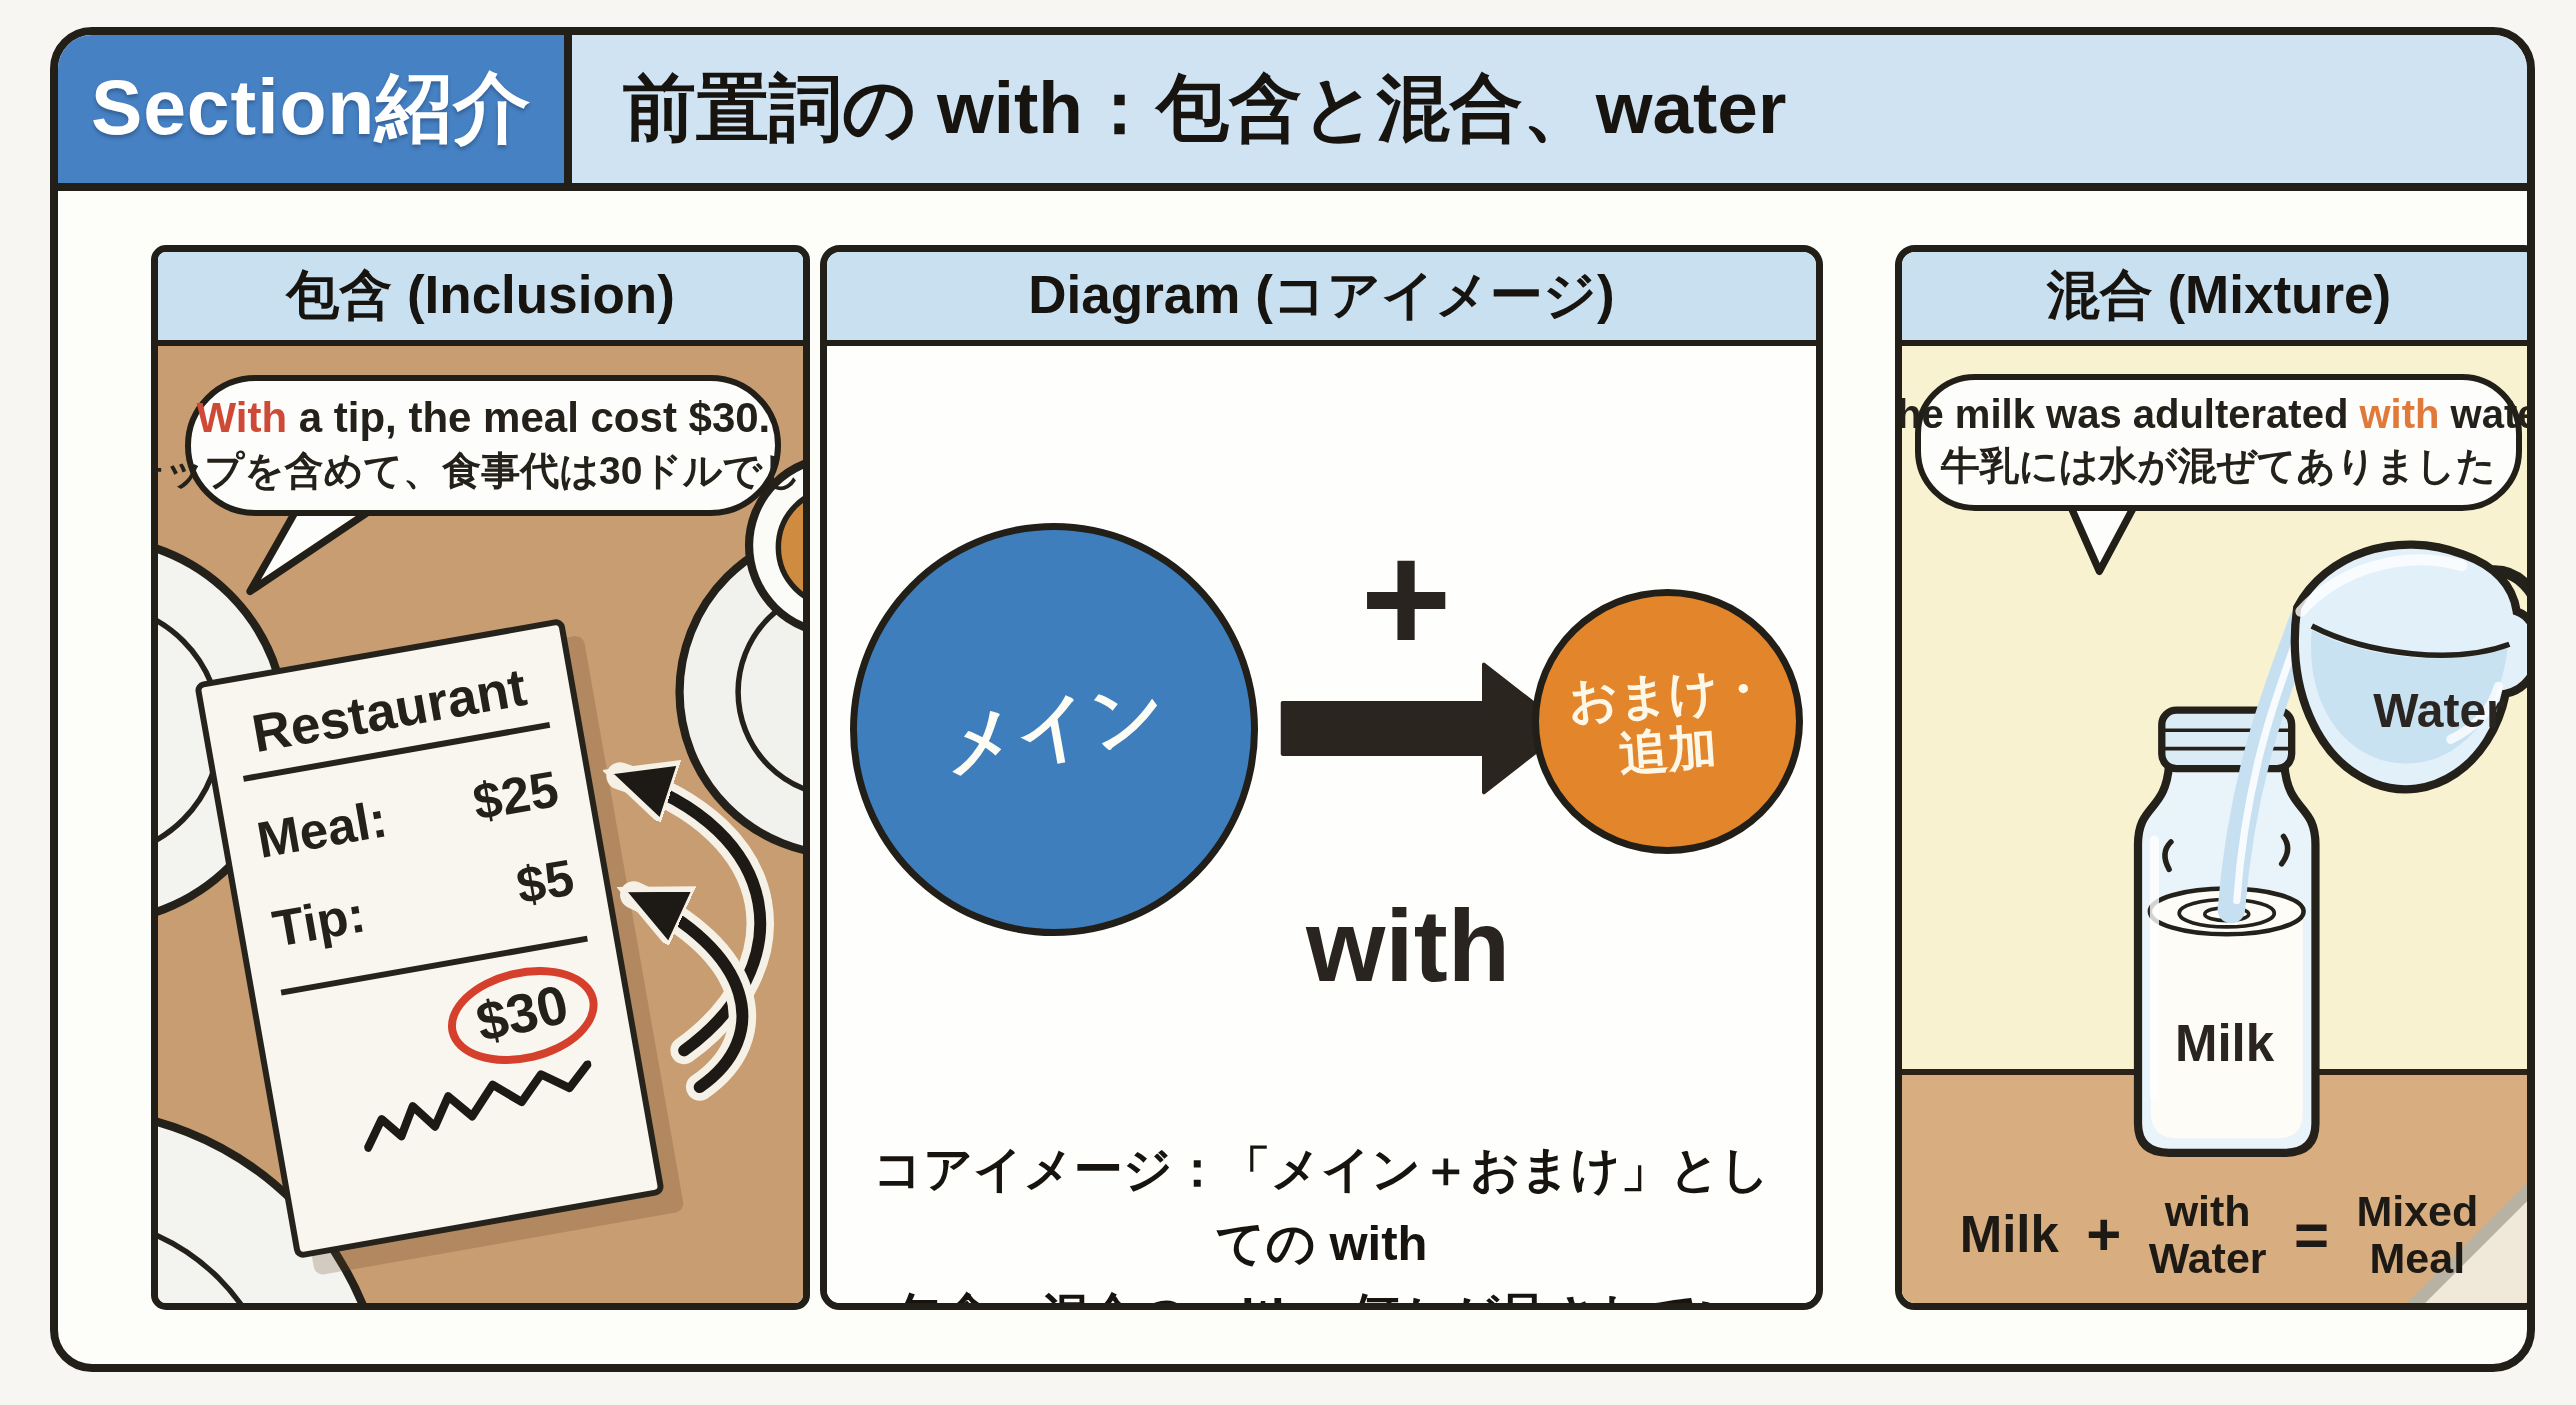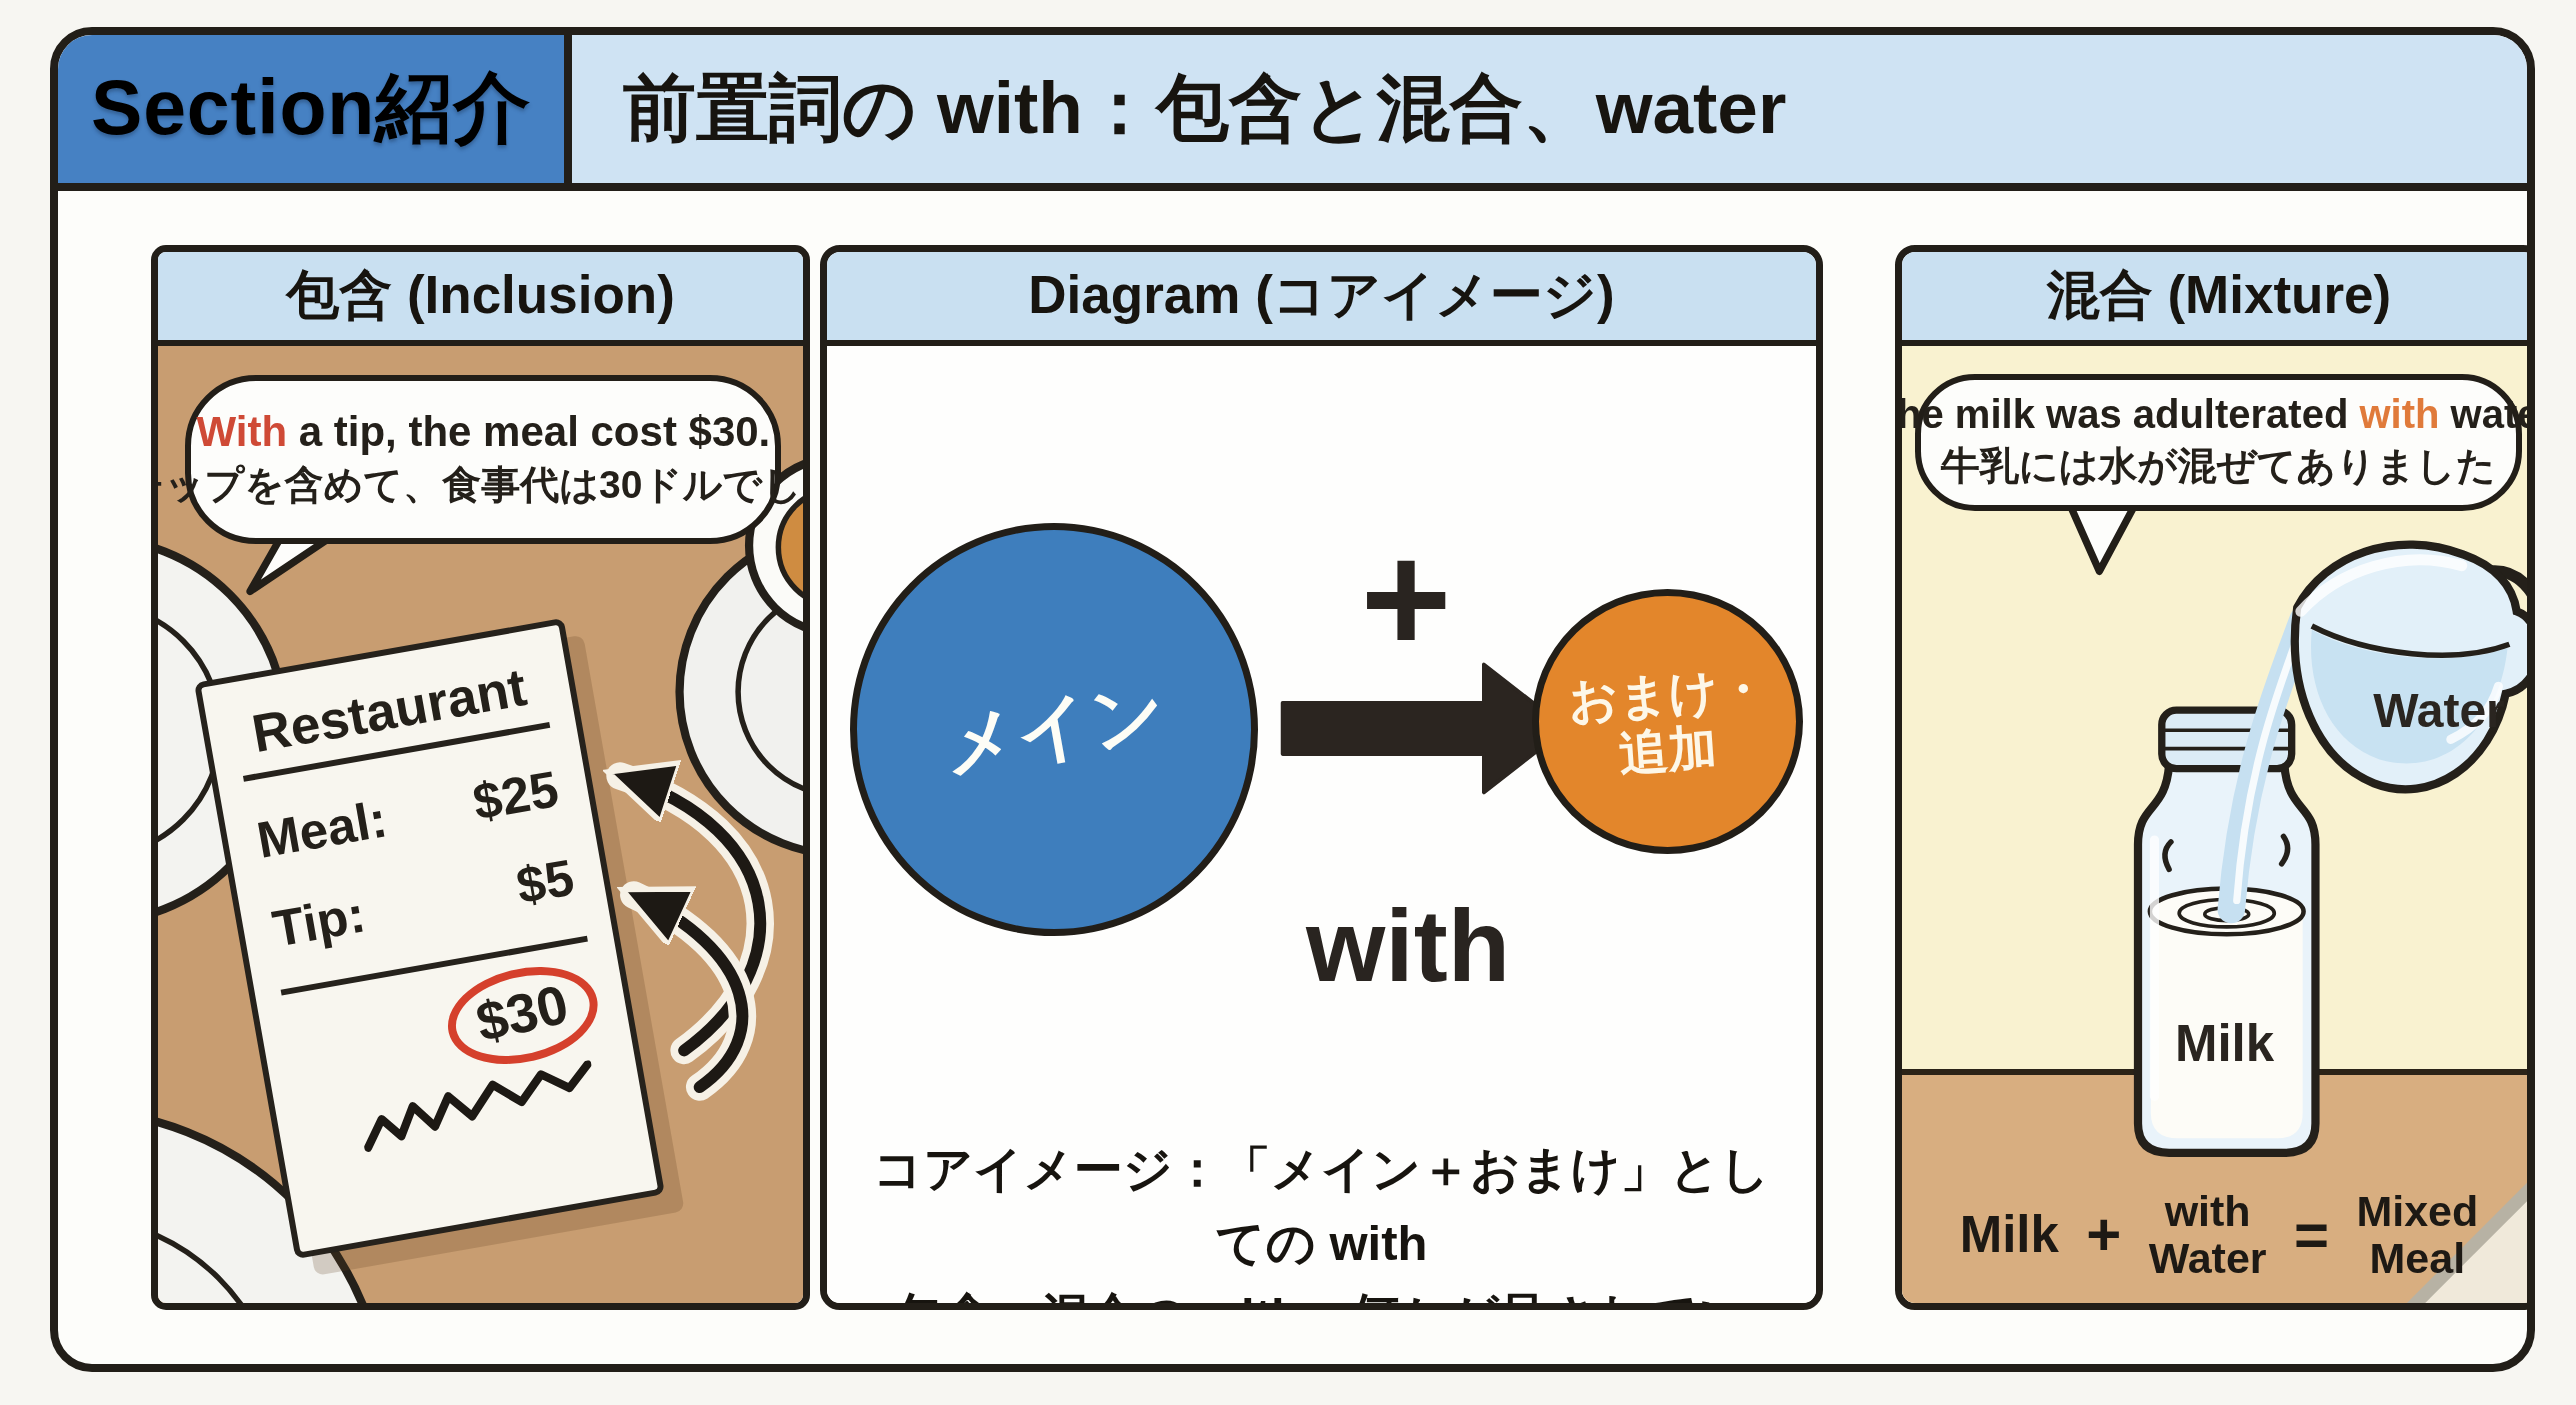--- a/index.html
+++ b/index.html
@@ -8,21 +8,21 @@
 
   
   #frame { position: absolute; left: 50px; top: 27.4px; width: 2485px; height: 1345px;
     background: #fdfdfa; border: 8.2px solid #221e18; border-radius: 42px; overflow: hidden; }
 
   
   #header { position: absolute; left: 0; top: 0; width: 100%; height: 156px;
     display: flex; border-bottom: 8.2px solid #221e18; }
   #section-box { width: 514px; height: 100%; background: #4681c3; border-right: 8.2px solid #221e18;
     display: flex; align-items: center; justify-content: center; }
-  #section-box .lbl { color: #000000; font-size: 77px; font-weight: 800; letter-spacing: 0.9px;
+  #section-box .lbl { color: #ffffff; font-size: 77px; font-weight: 800; letter-spacing: 0.9px;
     text-shadow: 0 2.7px 3.7px rgba(20,40,70,.35); }
   #title-box { flex: 1; background: #cfe3f3; display: flex; align-items: center; padding-left: 51px; }
   #title-box .ttl { font-size: 73px; font-weight: 800; color: #17140f; }
 
   
   .panel { position: absolute; top: 210px; height: 1065px; border: 7.3px solid #221e18;
     border-radius: 20px; background: #ffffff; overflow: hidden; }
   #panel-inclusion { left: 93px;  width: 659px; border-radius: 15px; }
   #panel-diagram   { left: 762px;  width: 1003px; }
   #panel-mixture   { left: 1837px; width: 648px; }
@@ -30,21 +30,21 @@
     background: #c9e0f1; border-bottom: 6.4px solid #221e18; display: flex;
     align-items: center; justify-content: center; z-index: 2; }
   .panel-header .pt { font-size: 53px; font-weight: 800; color: #17140f; }
   .panel-body { position: absolute; left: 0; top: 94px; right: 0; bottom: 0; }
 
   
   #inclusion-body { background: #c89d71; }
   .bubble { position: absolute; background: #fdfdfb; border: 6.4px solid #221e18;
     border-radius: 71px; display: flex; flex-direction: column; align-items: center;
     justify-content: center; z-index: 6; }
-  #inc-bubble { left: 27.4px; top: 29px; width: 596px; height: 169px; }
+  #inc-bubble { left: 27.4px; top: 29px; width: 596px; height: 141px; }
   .bub-line1 { font-size: 42px; font-weight: 800; white-space: nowrap; }
   .bub-line2 { font-size: 39px; font-weight: 800; white-space: nowrap; margin-top: 1.8px; }
   .hl-red { color: #cf4a36; }
   .hl-orange { color: #e07a3a; }
   .tail-svg { position: absolute; z-index: 5; overflow: visible; }
 
   #receipt { position: absolute; left: 84px; top: 300px; width: 375px; height: 585px;
     background: #f8f6ef; border: 6.4px solid #26221c; border-radius: 9.1px;
     transform: rotate(-10deg); z-index: 3; padding: 24px 25.6px 0 25.6px;
     box-shadow: 16.5px 20px 0 rgba(96,64,32,.22); }

